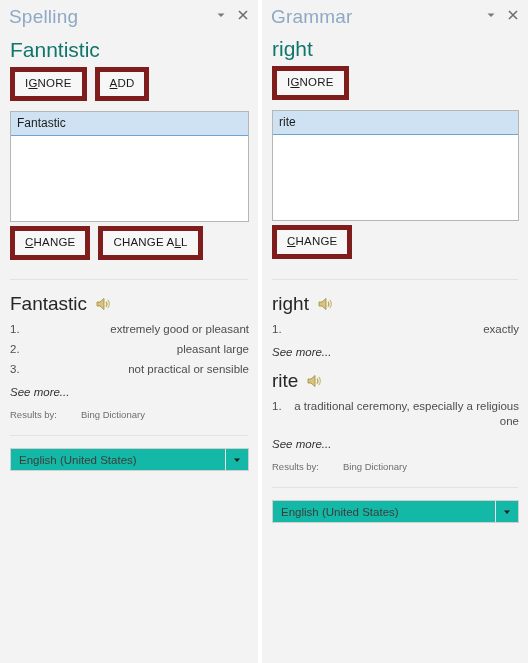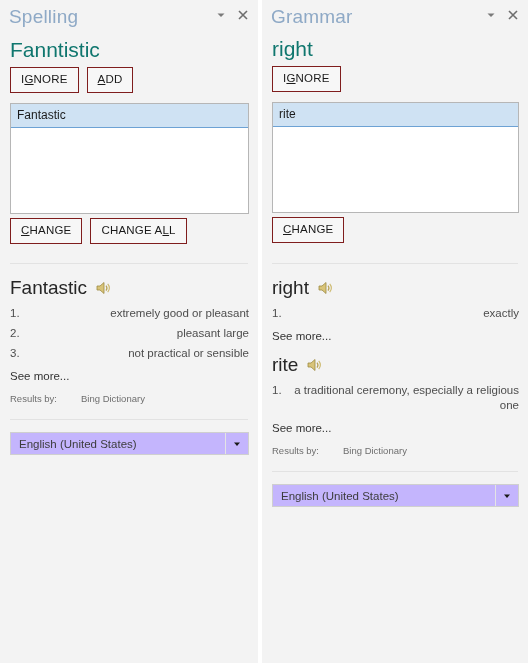--- a/index.html
+++ b/index.html
@@ -89,21 +89,21 @@
 
   
   .btn-row {
     display: flex;
     gap: 8px;
     margin: 4px 0 0 1px;
   }
   .ui-btn {
     box-sizing: border-box;
     background: #f7f7f7;
-    border: 1px solid #7f1d1d;
+    border: 5px solid #7f1d1d;
     color: #1a1a1a;
     font-size: 11.5px;
     font-family: "Liberation Sans", sans-serif;
     line-height: 13px;
     padding: 5px 10px 6px 10px;
     cursor: pointer;
     white-space: nowrap;
     letter-spacing: 0.2px;
   }
   .ui-btn u { text-decoration: underline; }
@@ -181,40 +181,41 @@
   }
   .def-text { flex: 1 1 auto; text-align: right; }
 
   .see-more {
     font-size: 11.5px;
     color: #333333;
     margin: 1px 0 0 1px;
     cursor: pointer;
     line-height: 15px;
     display: inline-block;
+    font-style: italic;
   }
   .results-by {
     display: flex;
     gap: 24px;
     font-size: 9.5px;
     color: #6e6e6e;
     margin: 9px 0 0 1px;
     line-height: 12px;
   }
 
   
   .lang-wrap {
     margin: 12px 0 0 1px;
   }
   .lang-select {
     box-sizing: border-box;
     display: flex;
     align-items: center;
     justify-content: space-between;
-    background: #c4b5fd;
+    background: #14b8a6;
     border: 1px solid #cfcfcf;
     height: 23px;
     padding: 0 0 0 8px;
     cursor: pointer;
   }
   .lang-text {
     font-size: 11.5px;
     color: #3d3d3d;
     line-height: 14px;
   }

